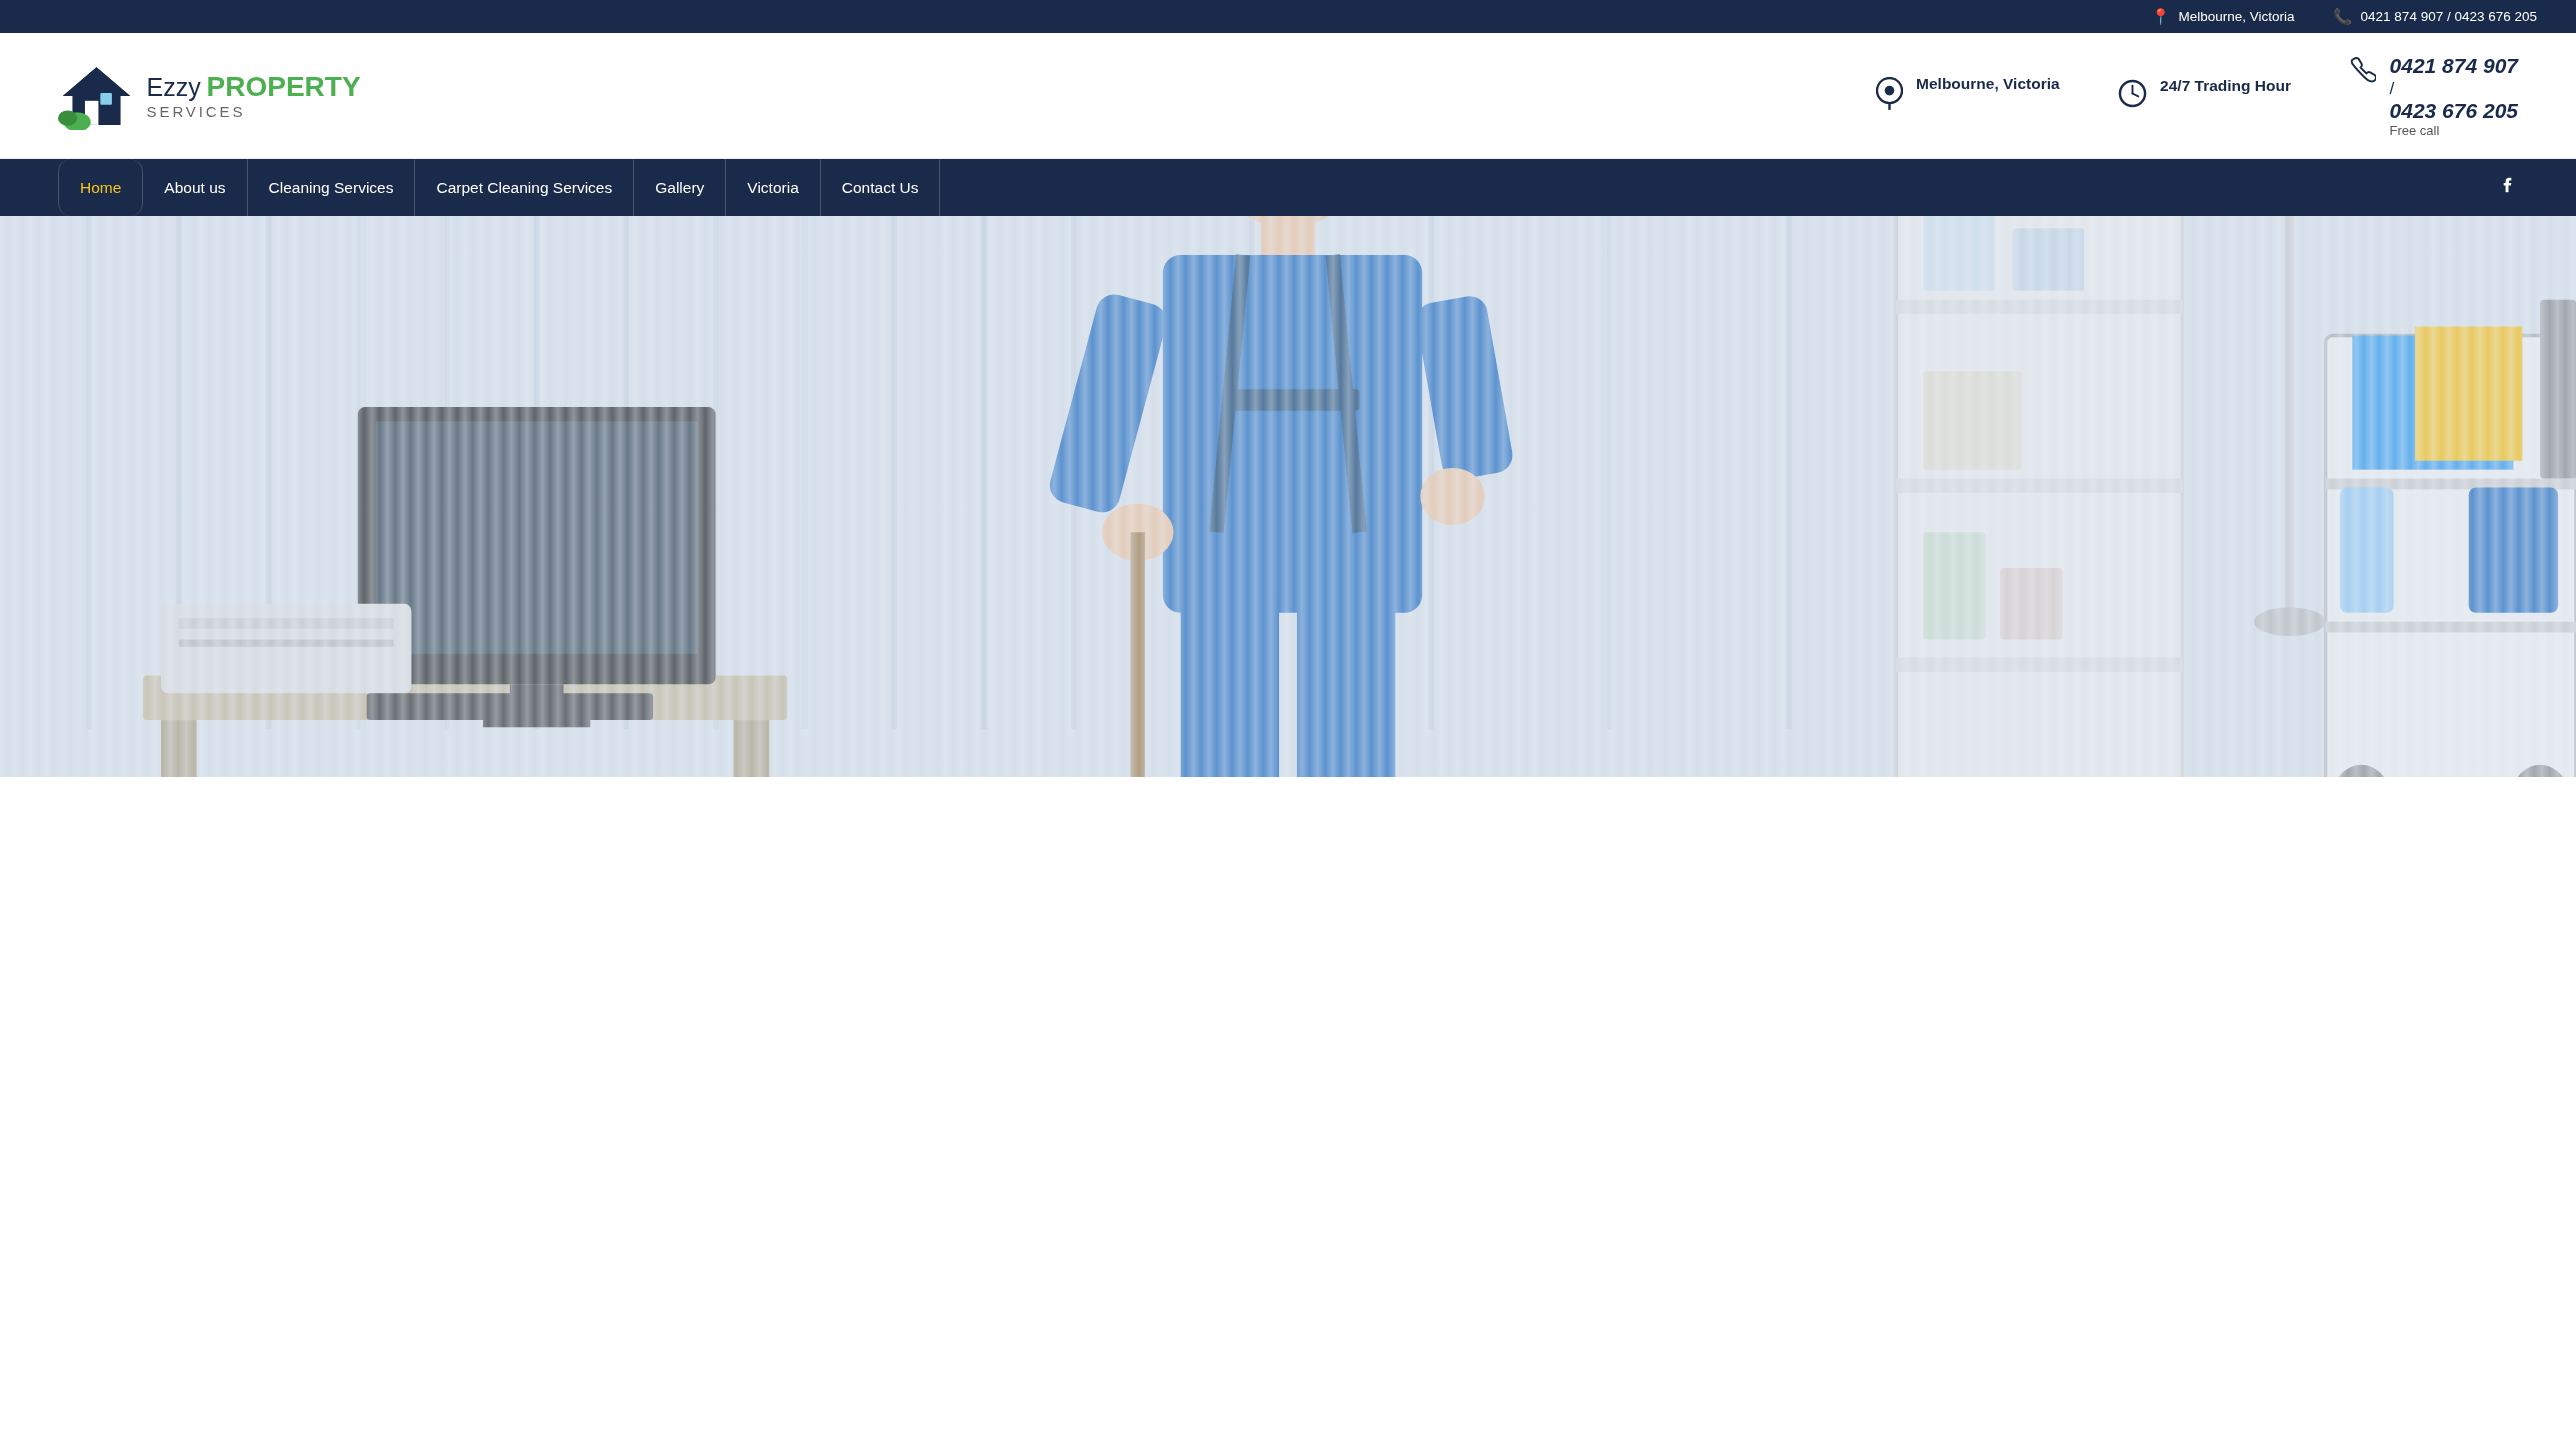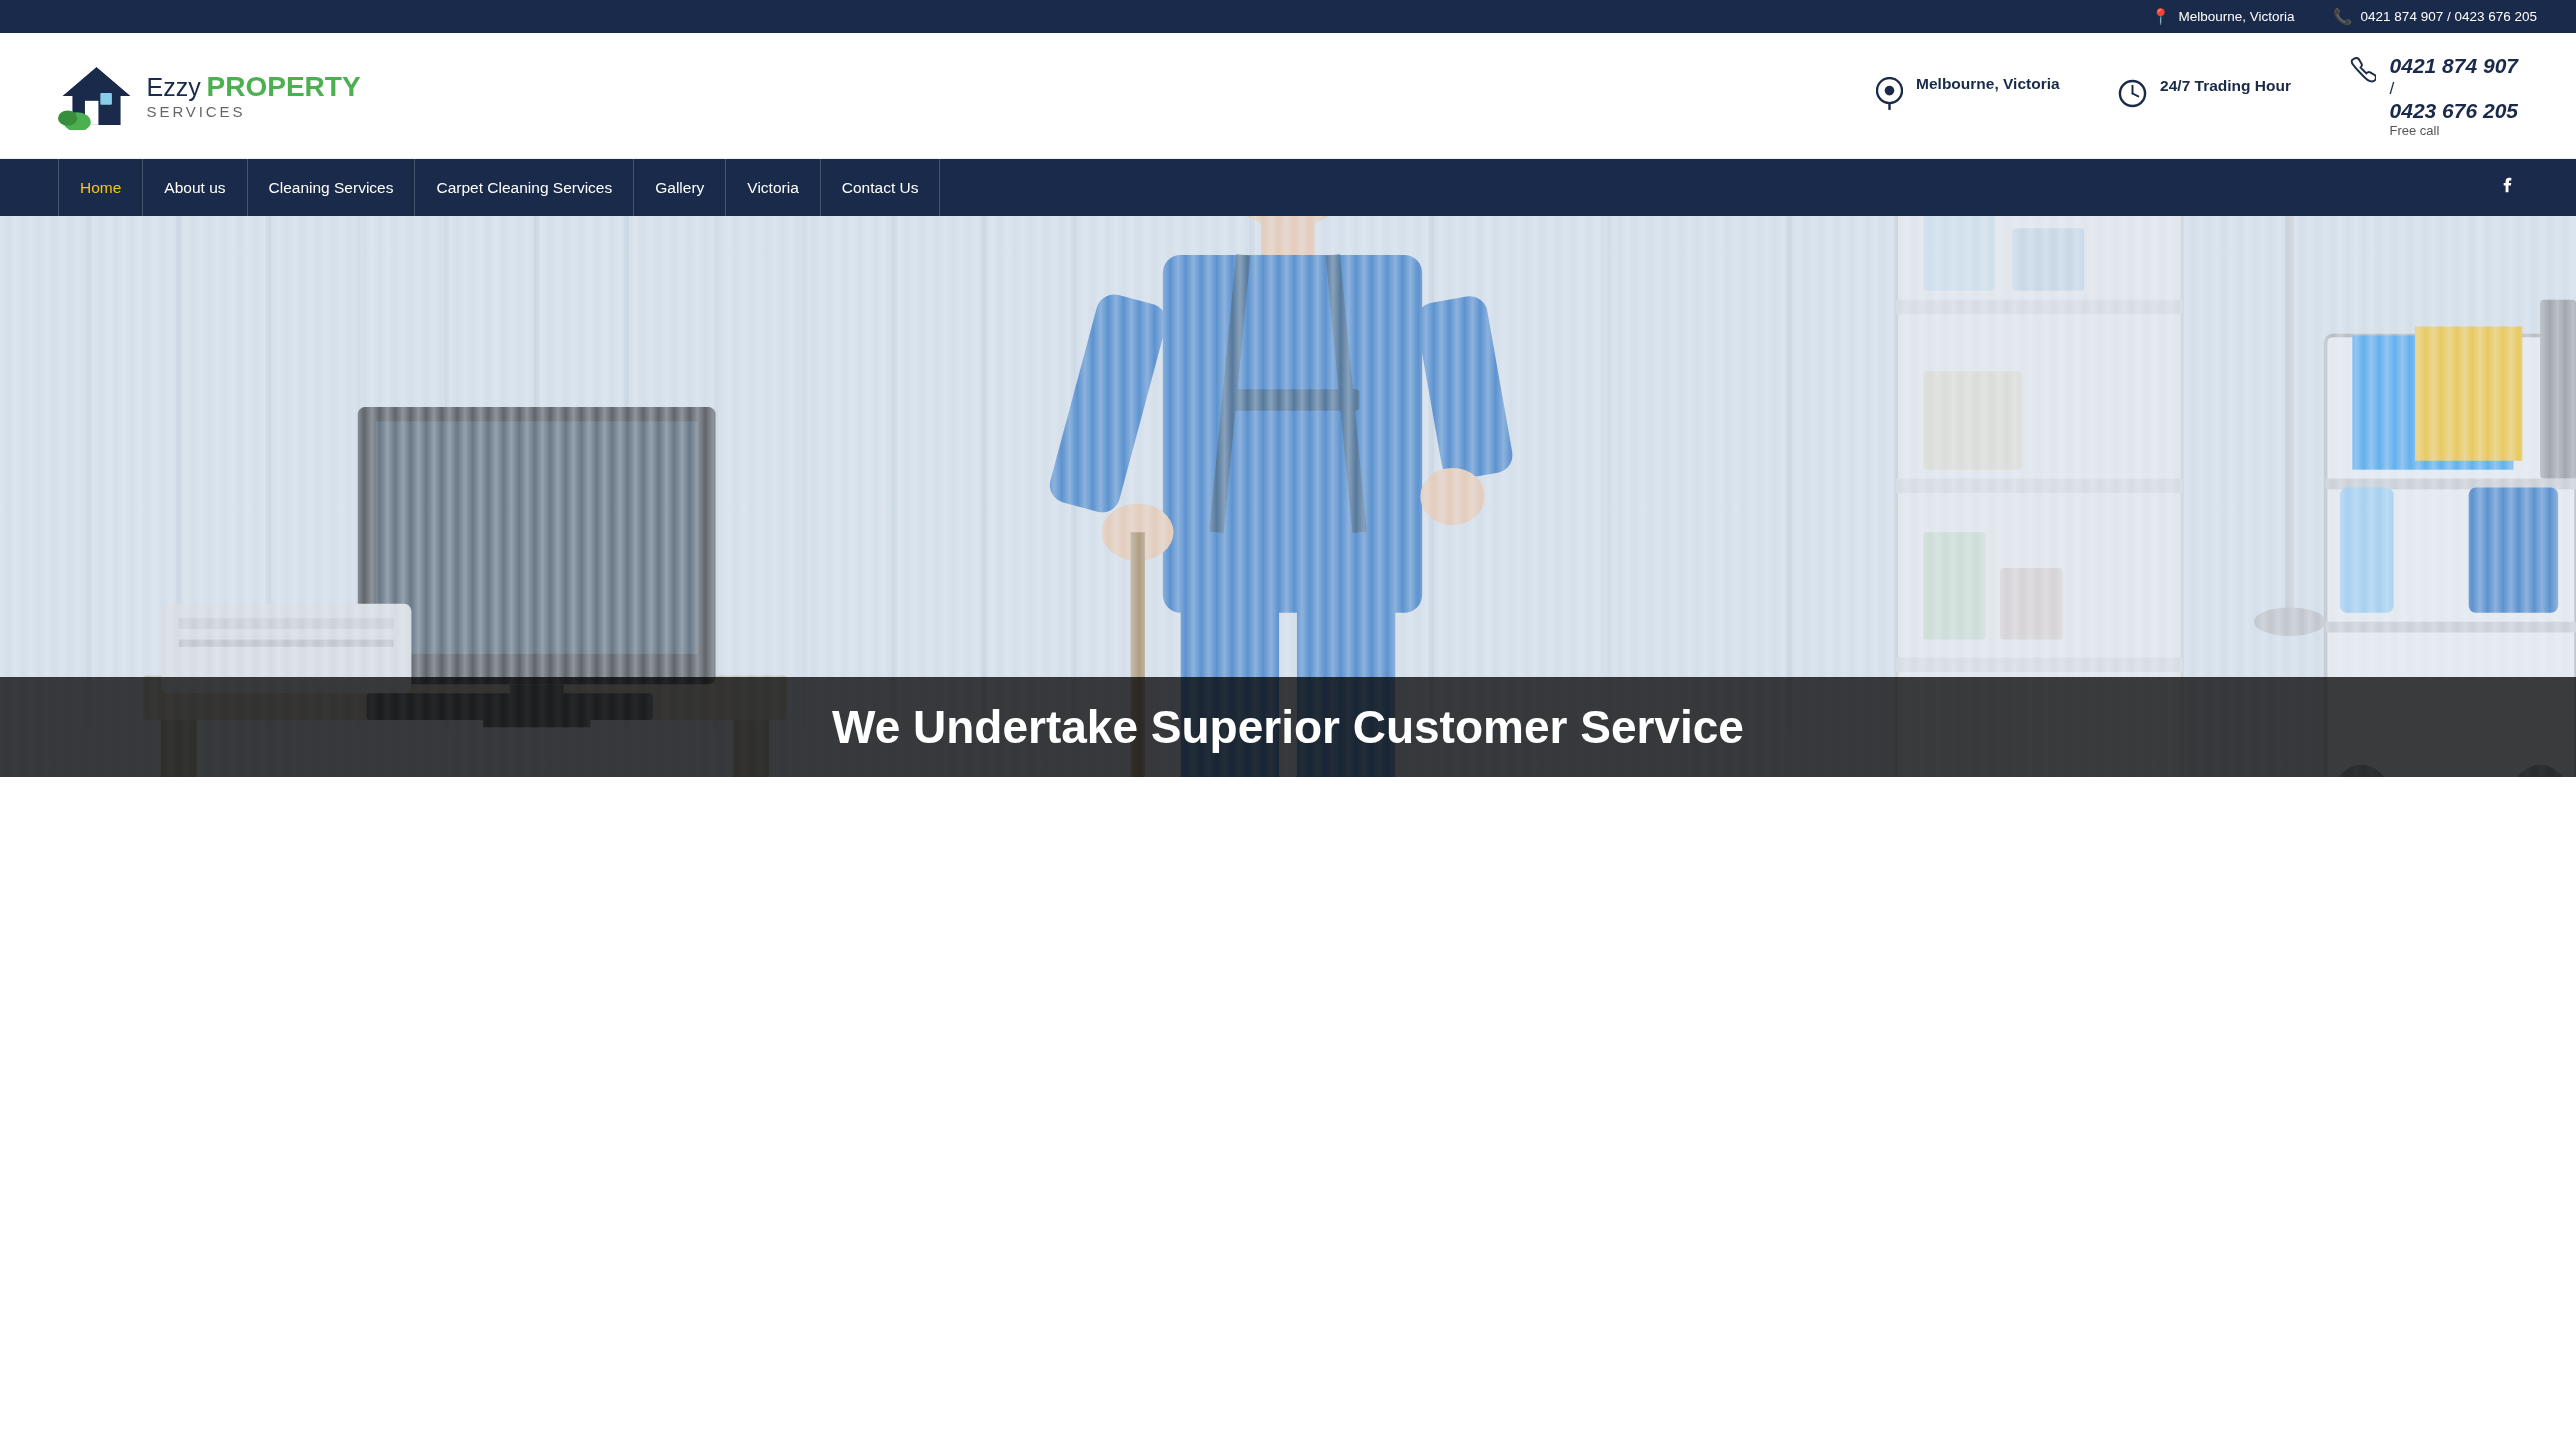--- a/index.html
+++ b/index.html
@@ -104,20 +104,21 @@
       color: #fff;
       text-decoration: none;
       padding: 19.3px 21px;
       font-size: 15.5px;
       cursor: pointer;
       border-right: 1px solid rgba(255,255,255,0.2);
       white-space: nowrap;
     }
     .nav-item:first-child {
       border-left: 1px solid rgba(255,255,255,0.2);
+      border-radius: 13px;
     }
     .nav-item.active {
       color: #f5c518;
     }
     .nav-facebook {
       color: #fff;
       font-size: 21px;
       cursor: pointer;
     }
 
@@ -366,17 +367,14 @@
       <rect x="725" y="340" width="55" height="140" fill="#1565C0" rx="8"></rect>
 
       <ellipse cx="687" cy="478" rx="35" ry="12" fill="#2a2a2a"></ellipse>
       <ellipse cx="752" cy="478" rx="35" ry="12" fill="#2a2a2a"></ellipse>
 
       <line x1="636" y1="310" x2="636" y2="470" stroke="#a07840" stroke-width="8"></line>
       <ellipse cx="636" cy="472" rx="20" ry="8" fill="#c8a060"></ellipse>
     </svg>
   </div>
 
-  <div class="hero-overlay">
-    <h1>We Undertake Superior Customer Service</h1>
-  </div>
 </div>
 
 
 </body></html>

